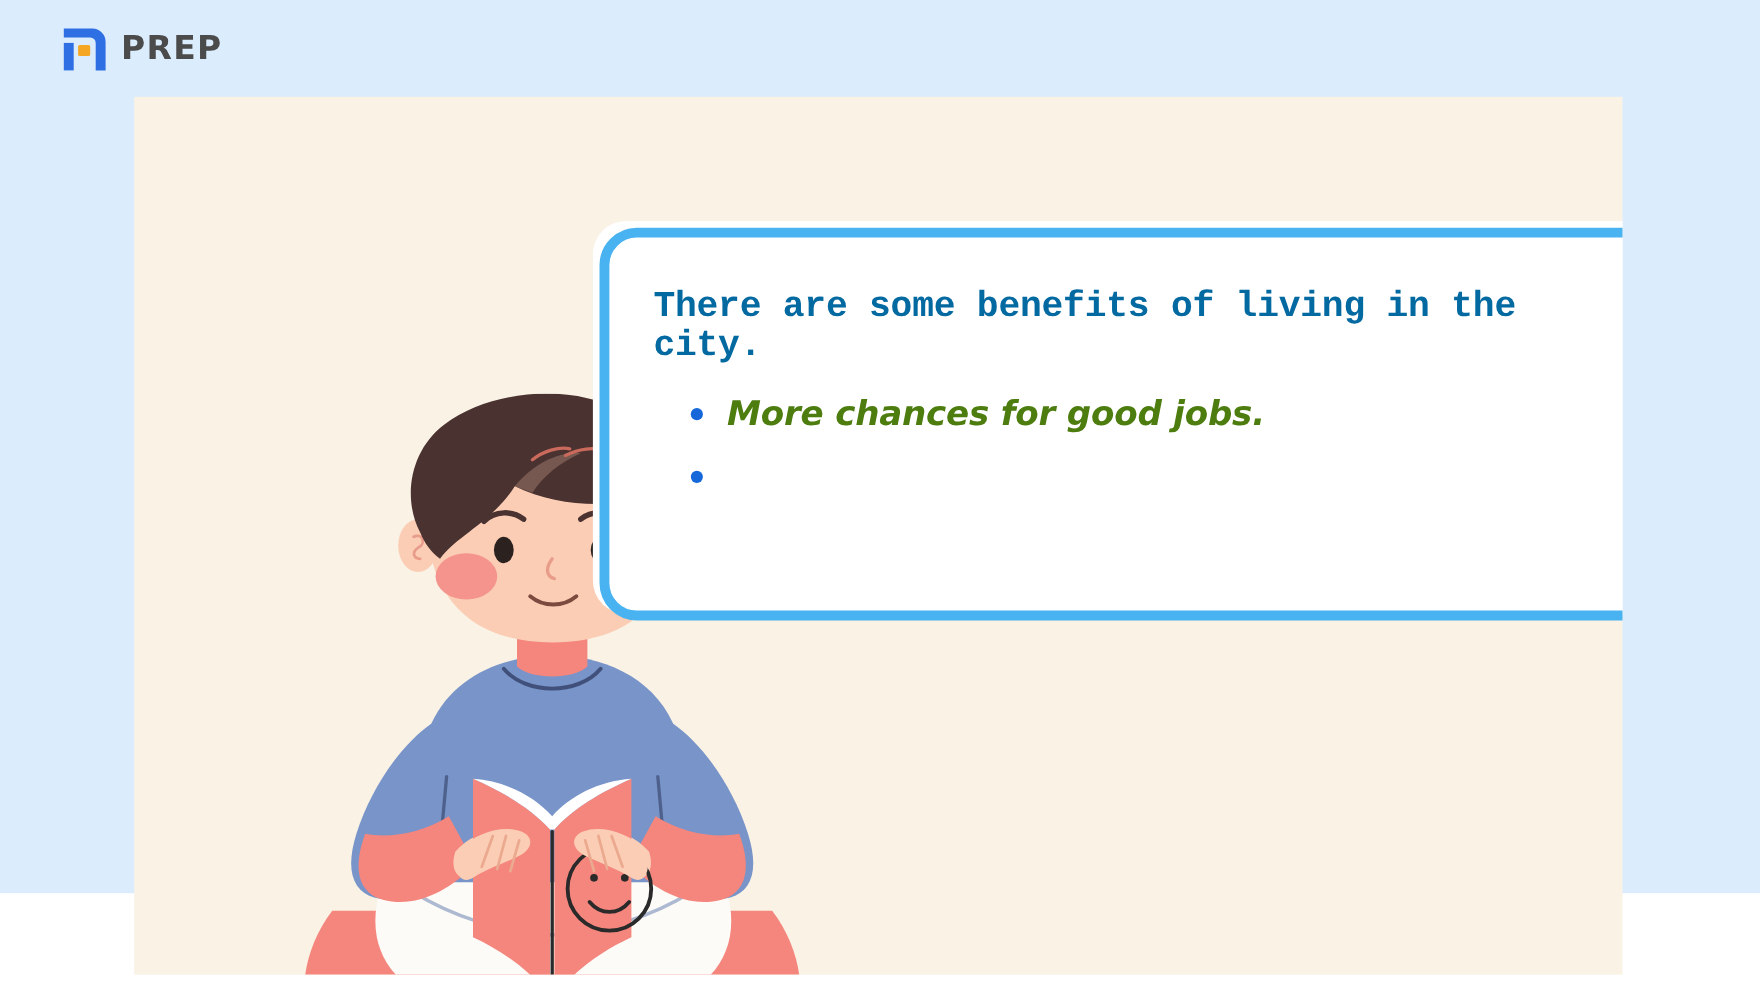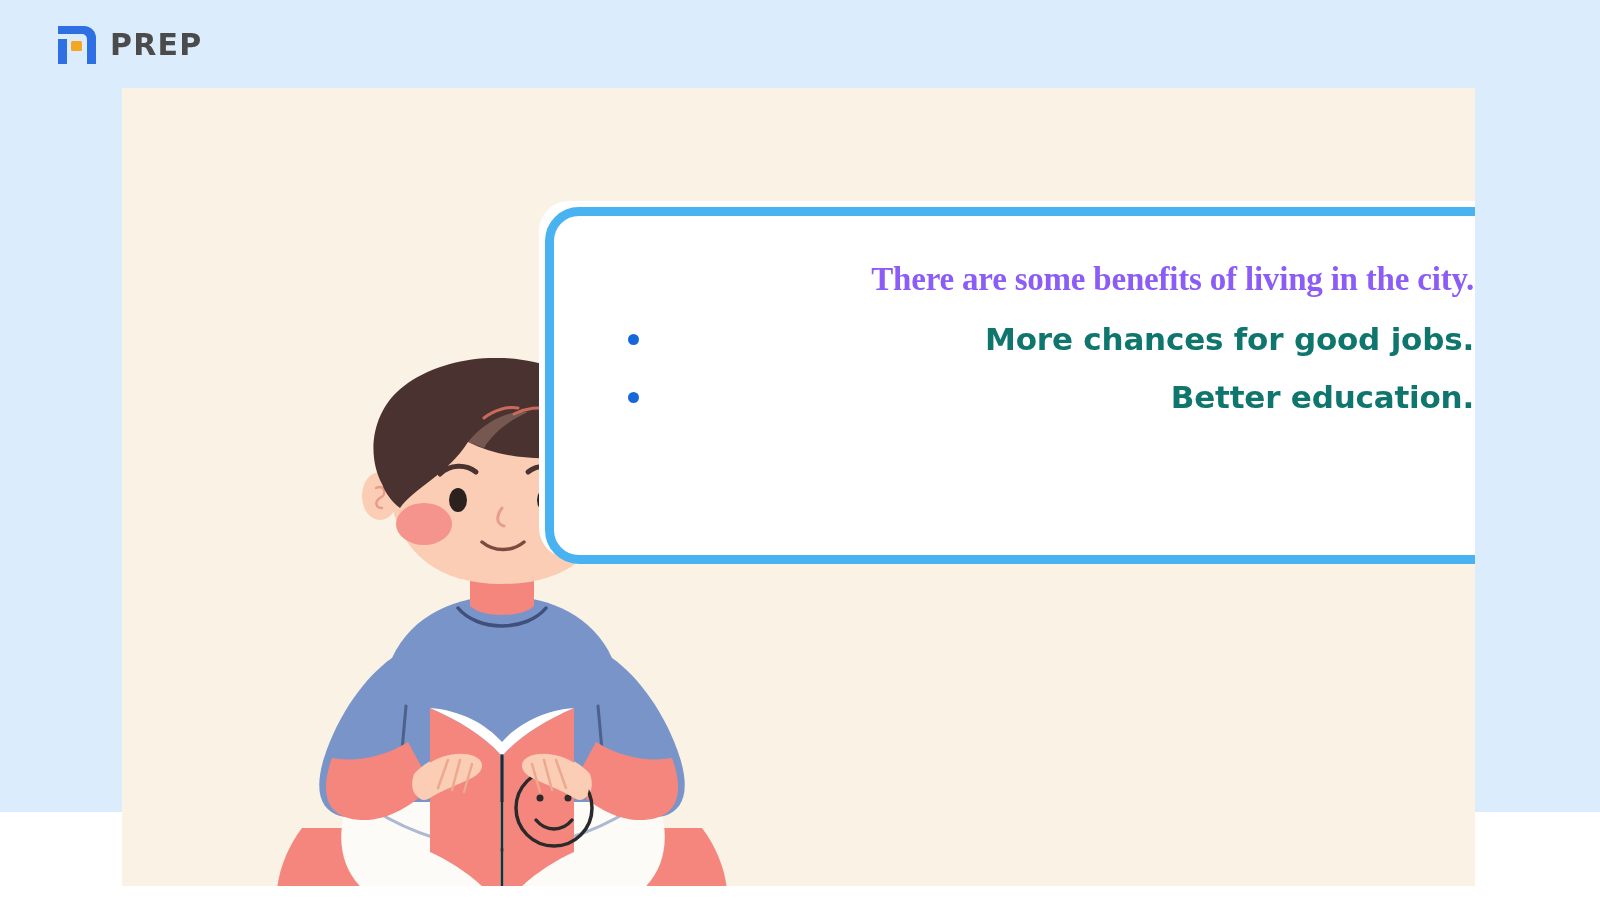--- a/index.html
+++ b/index.html
@@ -11,21 +11,20 @@
     height: 900px;
     overflow: hidden;
     font-family: "Liberation Sans", sans-serif;
   }
 
   #page {
     position: relative;
     width: 1600px;
     height: 812px;
     background: #DBECFD;
-    text-align: right;
   }
 
   
   #logo {
     position: absolute;
     left: 54px;
     top: 22px;
     display: flex;
     align-items: center;
     gap: 10px;
@@ -87,43 +86,44 @@
     position: absolute;
     left: 0;
     top: 0;
     width: 975px;
     height: 363px;
     padding: 60px 40px 0 55px;
     box-sizing: border-box;
   }
 
   #card-heading {
-    font-family: Liberation Serif, serif;
+    font-family: Liberation Mono, monospace;
     font-size: 33px;
     font-weight: 700;
-    color: #8b5cf6;
+    color: #0369a1;
     letter-spacing: -0.2px;
     line-height: 1.1;
     margin: 0 0 14px 0;
   }
 
   #bullet-list {
     list-style: none;
     margin: 0;
     padding: 0 0 0 34px;
   }
   #bullet-list li {
     position: relative;
     font-family: "DejaVu Sans", sans-serif;
     font-size: 31px;
     font-weight: 700;
-    color: #0f766e;
+    color: #4d7c0f;
     letter-spacing: -0.2px;
     line-height: 1.85;
     padding-left: 33px;
+    font-style: italic;
   }
   #bullet-list li .dot {
     position: absolute;
     left: 0;
     top: 23px;
     width: 11px;
     height: 11px;
     border-radius: 50%;
     background: #1668DA;
   }
@@ -231,20 +231,19 @@
       <div id="card-frame"></div>
       <div id="card-content">
         <p id="card-heading">There are some benefits of living in the city.</p>
         <ul id="bullet-list">
           <li>
             <span class="dot"></span>
             <span>More chances for good jobs.</span>
           </li>
           <li>
             <span class="dot"></span>
-            <span>Better education.</span>
           </li>
         </ul>
       </div>
     </div>
 
   </div>
 </div>
 
 </body></html>

